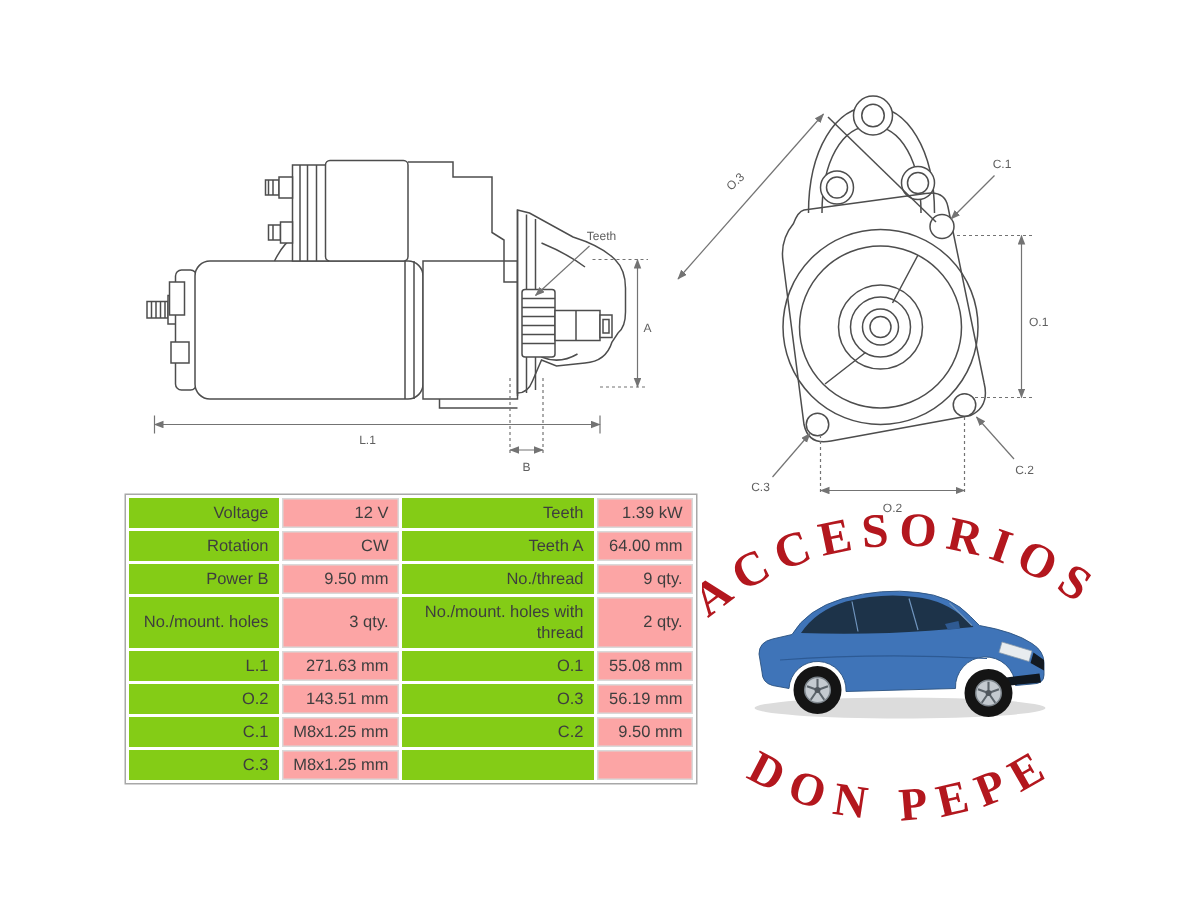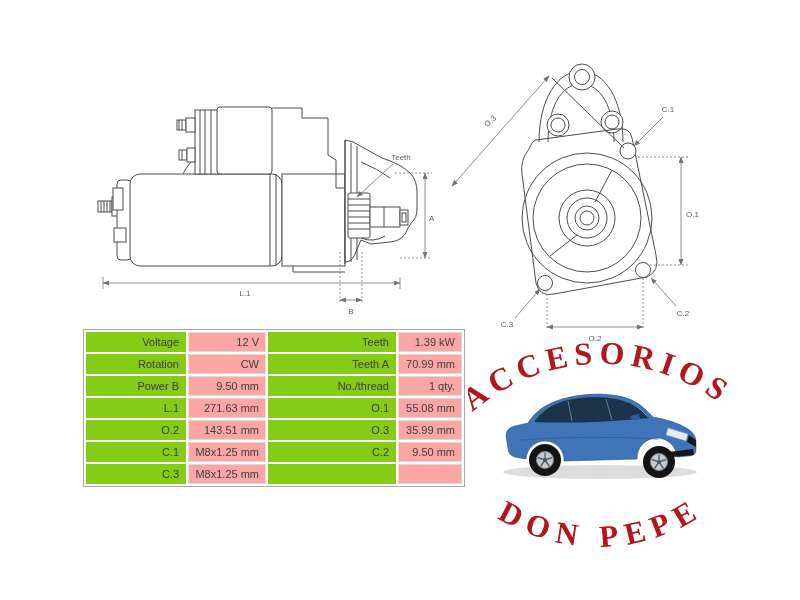--- a/index.html
+++ b/index.html
@@ -170,39 +170,45 @@
       <tr>
         <td class="lbl">Voltage</td>
         <td class="val">12 V</td>
         <td class="lbl">Teeth</td>
         <td class="val">1.39 kW</td>
       </tr>
       <tr>
         <td class="lbl">Rotation</td>
         <td class="val">CW</td>
         <td class="lbl">Teeth A</td>
-        <td class="val">70.99 mm</td>
+        <td class="val">64.00 mm</td>
       </tr>
       <tr>
         <td class="lbl">Power B</td>
         <td class="val">9.50 mm</td>
         <td class="lbl">No./thread</td>
-        <td class="val">1 qty.</td>
+        <td class="val">9 qty.</td>
+      </tr>
+      <tr>
+        <td class="lbl">No./mount. holes</td>
+        <td class="val">3 qty.</td>
+        <td class="lbl">No./mount. holes with thread</td>
+        <td class="val">2 qty.</td>
       </tr>
       <tr>
         <td class="lbl">L.1</td>
         <td class="val">271.63 mm</td>
         <td class="lbl">O.1</td>
         <td class="val">55.08 mm</td>
       </tr>
       <tr>
         <td class="lbl">O.2</td>
         <td class="val">143.51 mm</td>
         <td class="lbl">O.3</td>
-        <td class="val">35.99 mm</td>
+        <td class="val">56.19 mm</td>
       </tr>
       <tr>
         <td class="lbl">C.1</td>
         <td class="val">M8x1.25 mm</td>
         <td class="lbl">C.2</td>
         <td class="val">9.50 mm</td>
       </tr>
       <tr>
         <td class="lbl">C.3</td>
         <td class="val">M8x1.25 mm</td>

